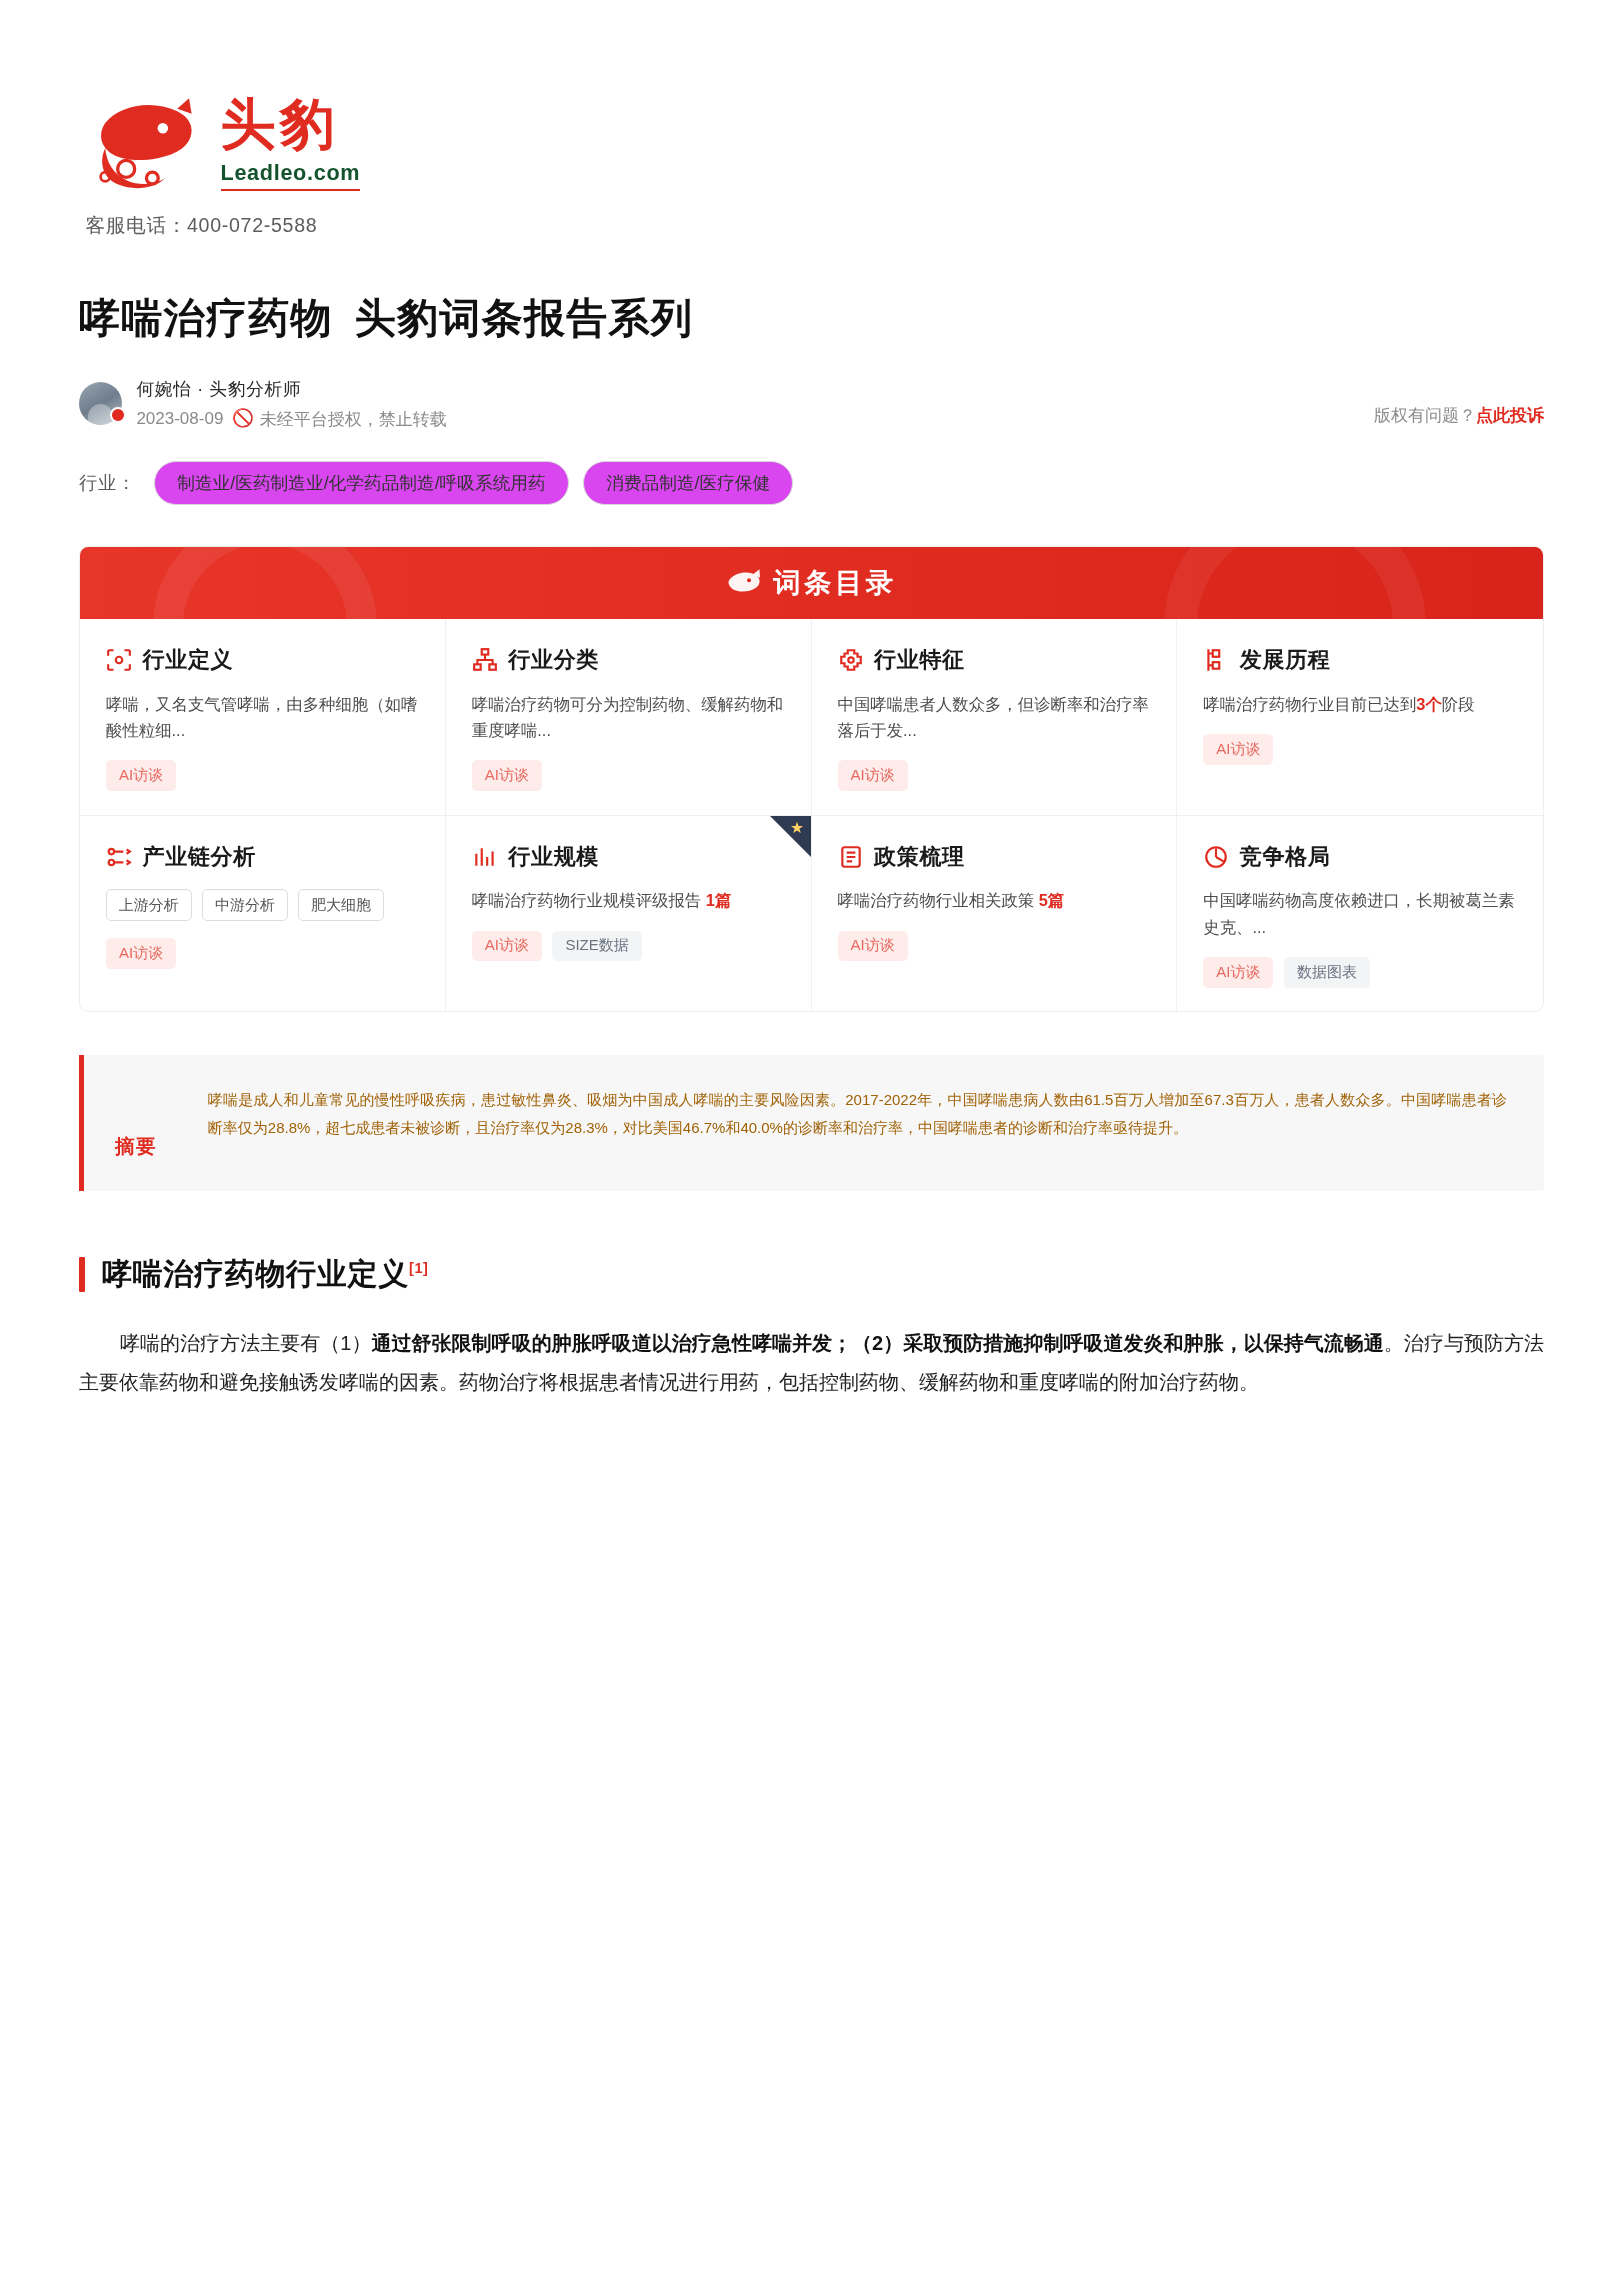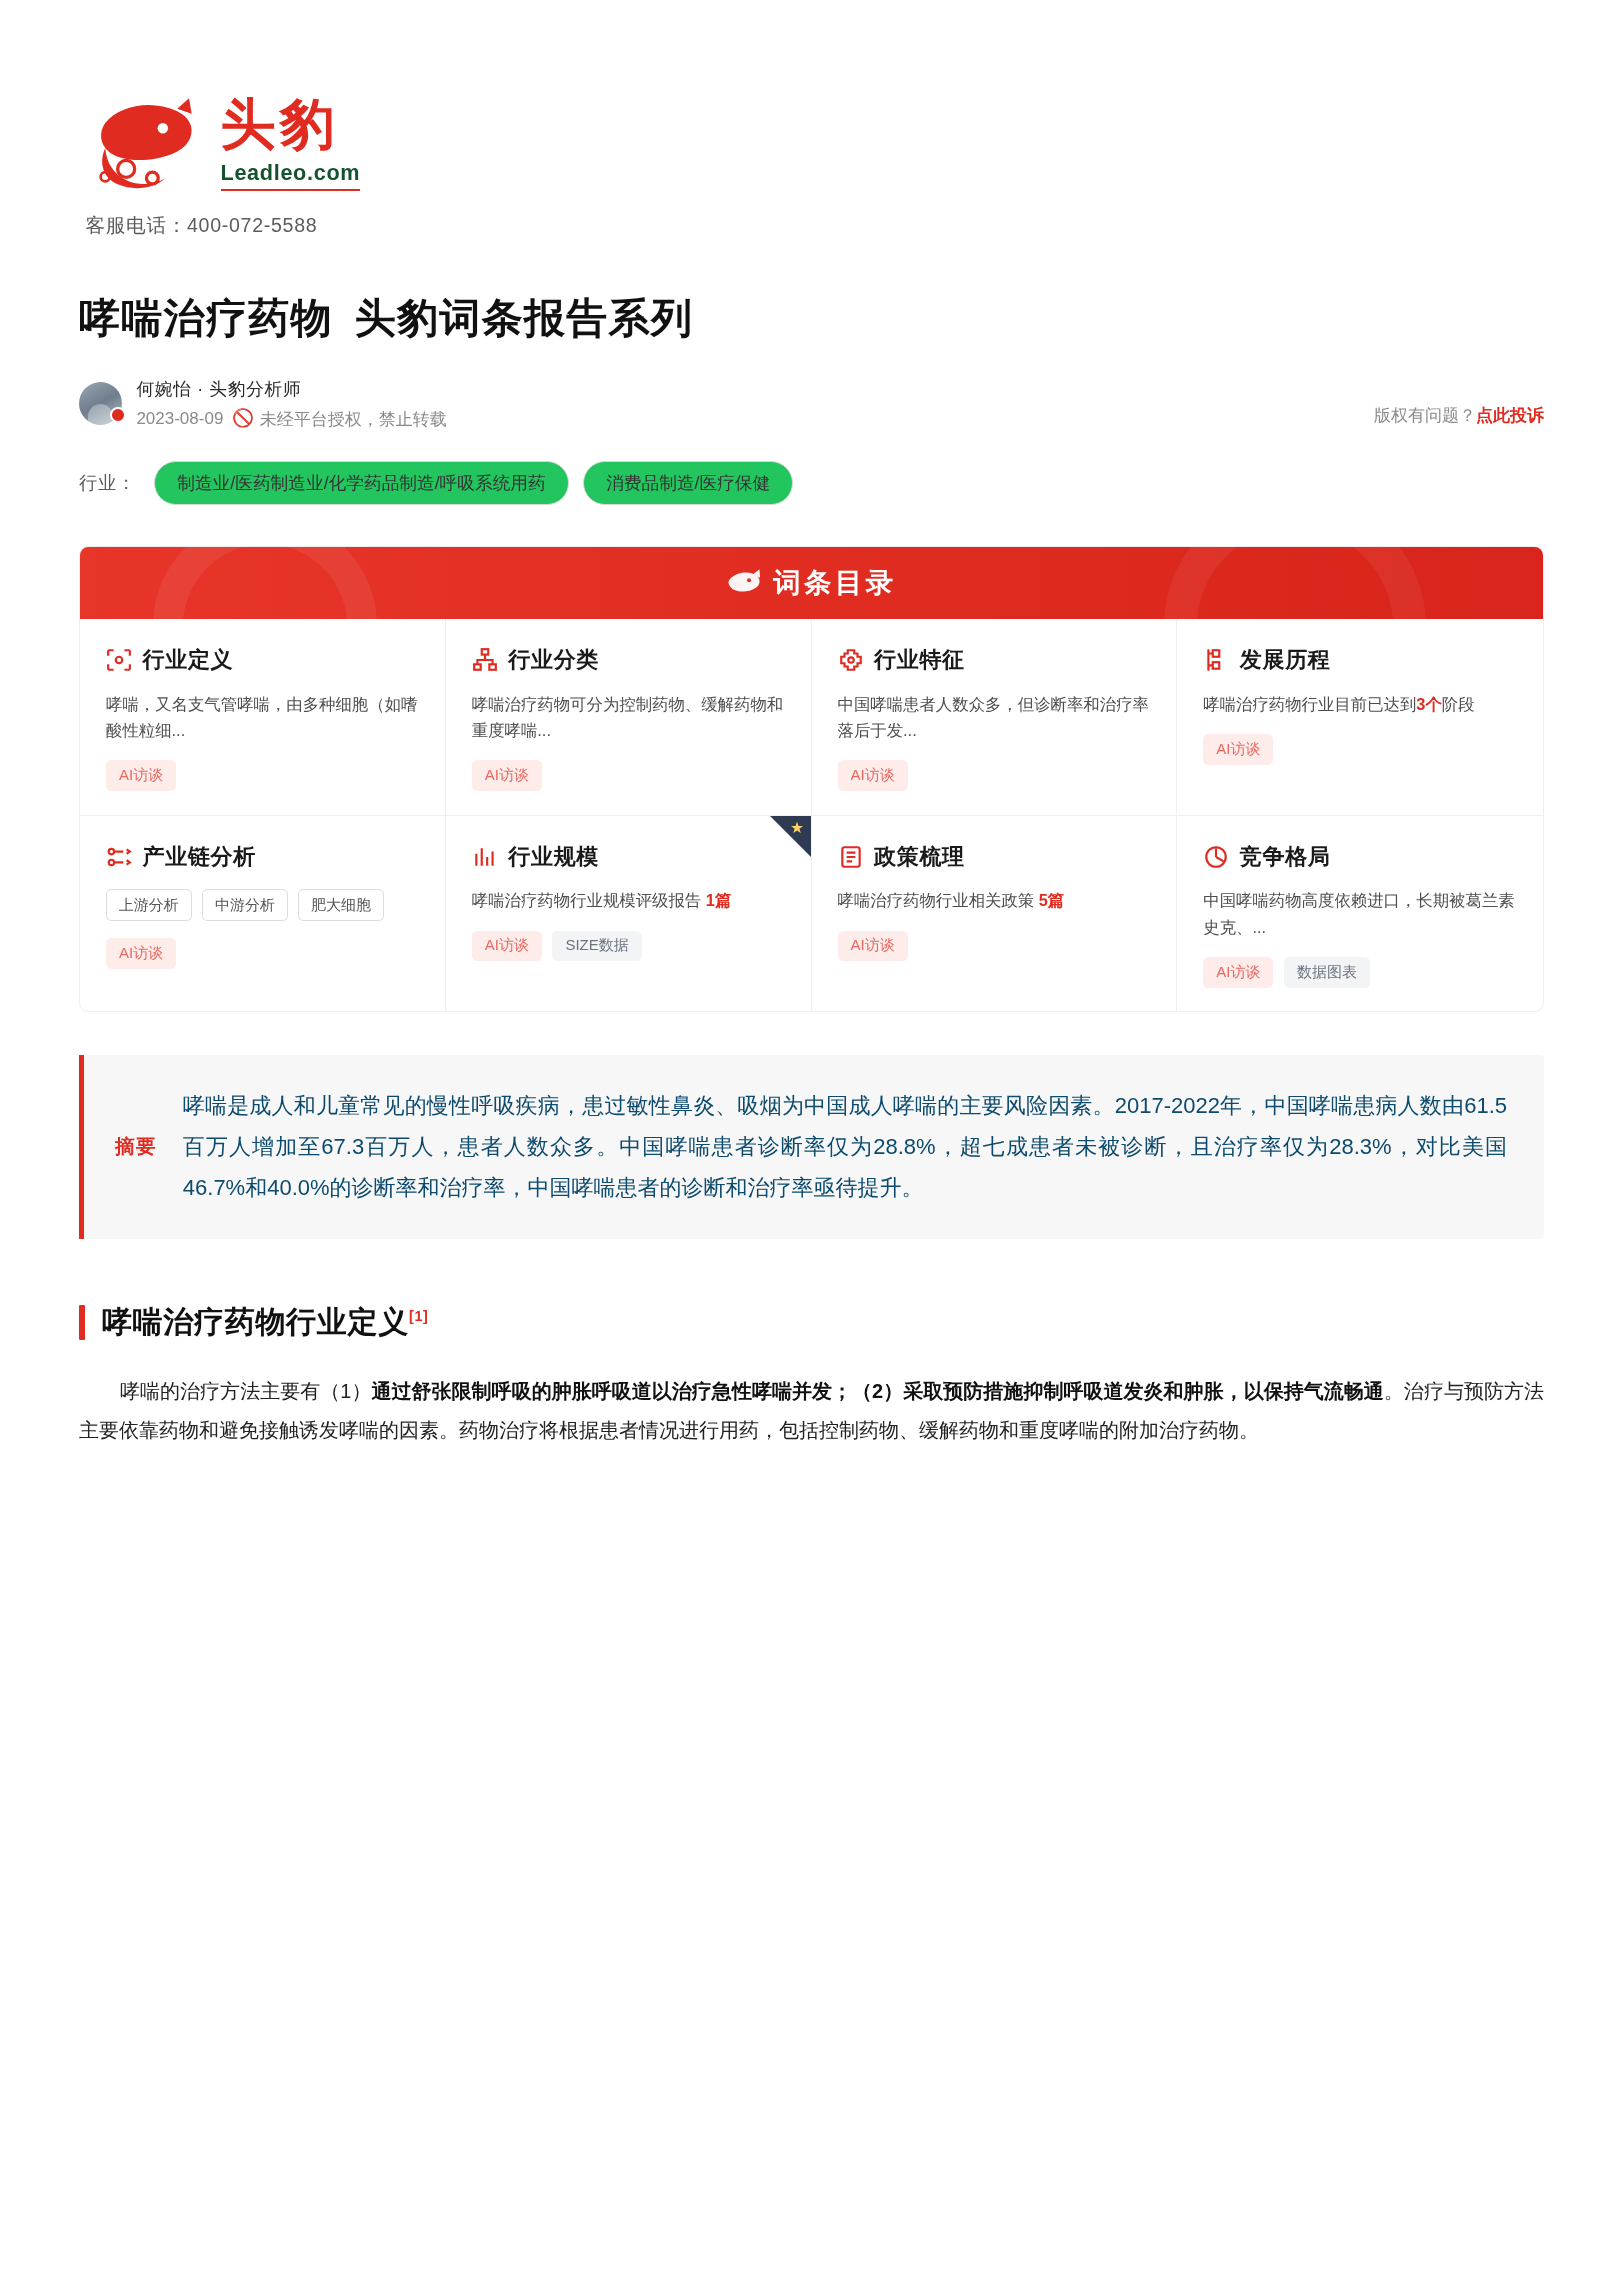--- a/index.html
+++ b/index.html
@@ -121,21 +121,21 @@
     align-items: center;
     gap: 14.4px;
   }
   .industry-label { font-size: 18.3px; color: #5c5c5c; letter-spacing: 0.7px; margin-right: 3.9px; }
   .tag {
     border: 0.7px solid #d8d8d8;
     border-radius: 22px;
     padding: 9.2px 22px;
     font-size: 17.7px;
     color: #333333;
-    background: #22c55e;
+    background: #d946ef;
     white-space: nowrap;
   }
 
   
   .catalog {
     margin-top: 41px;
     border: 1.3px solid #eeeeee;
     border-radius: 9.2px;
     overflow: hidden;
     background: #fff;
@@ -248,24 +248,25 @@
   .abstract-label {
     flex: none;
     font-size: 19.6px;
     font-weight: 700;
     color: #e02b20;
     letter-spacing: 1.3px;
     padding-top: 2.6px;
     margin-top: 44px;
   }
   .abstract-body {
-    font-size: 22px;
+    font-size: 15px;
     line-height: 1.85;
-    color: #0c4a6e;
+    color: #a16207;
     text-align: justify;
+    margin-left: 25px;
   }
 
   
   .section-h {
     margin-top: 63px;
     display: flex;
     align-items: center;
     gap: 17px;
   }
   .section-bar { width: 5.9px; height: 35px; background: #e02b20; flex: none; border-radius: 1.3px; }

